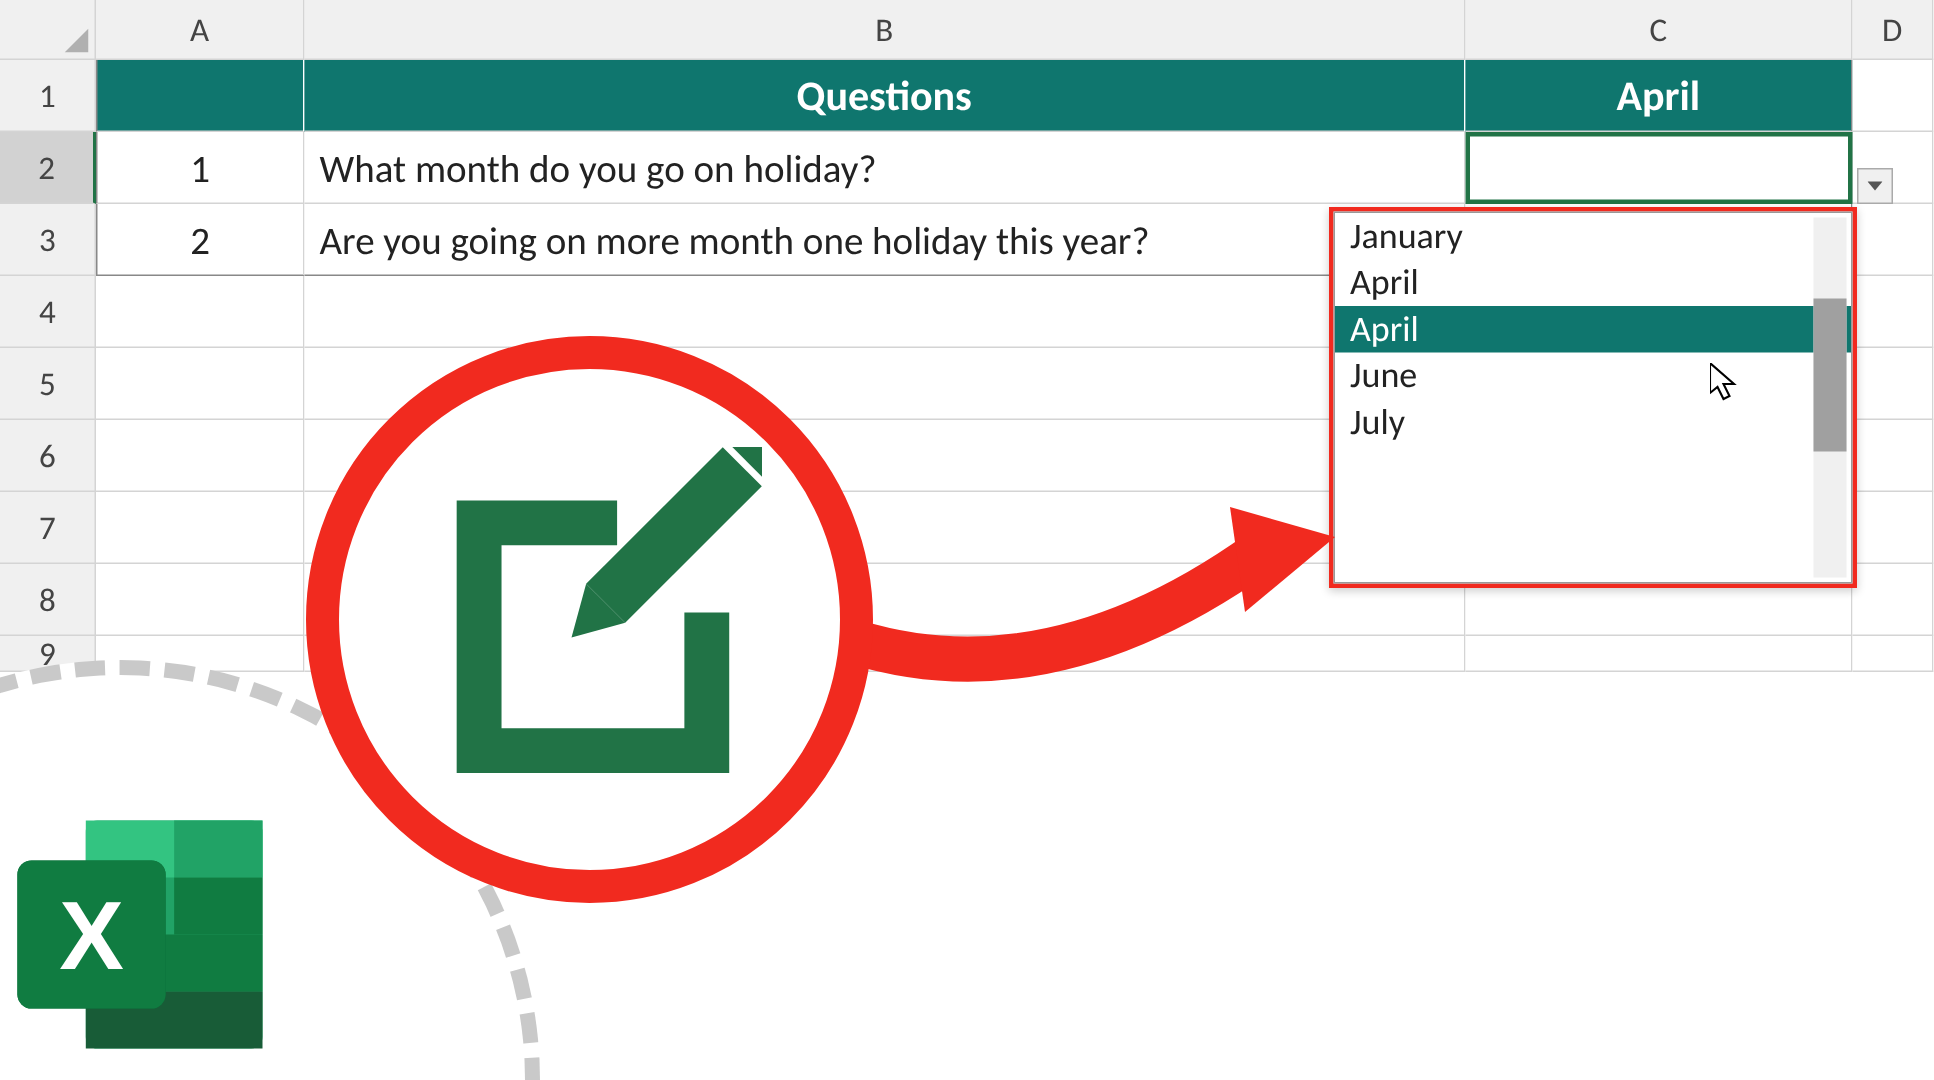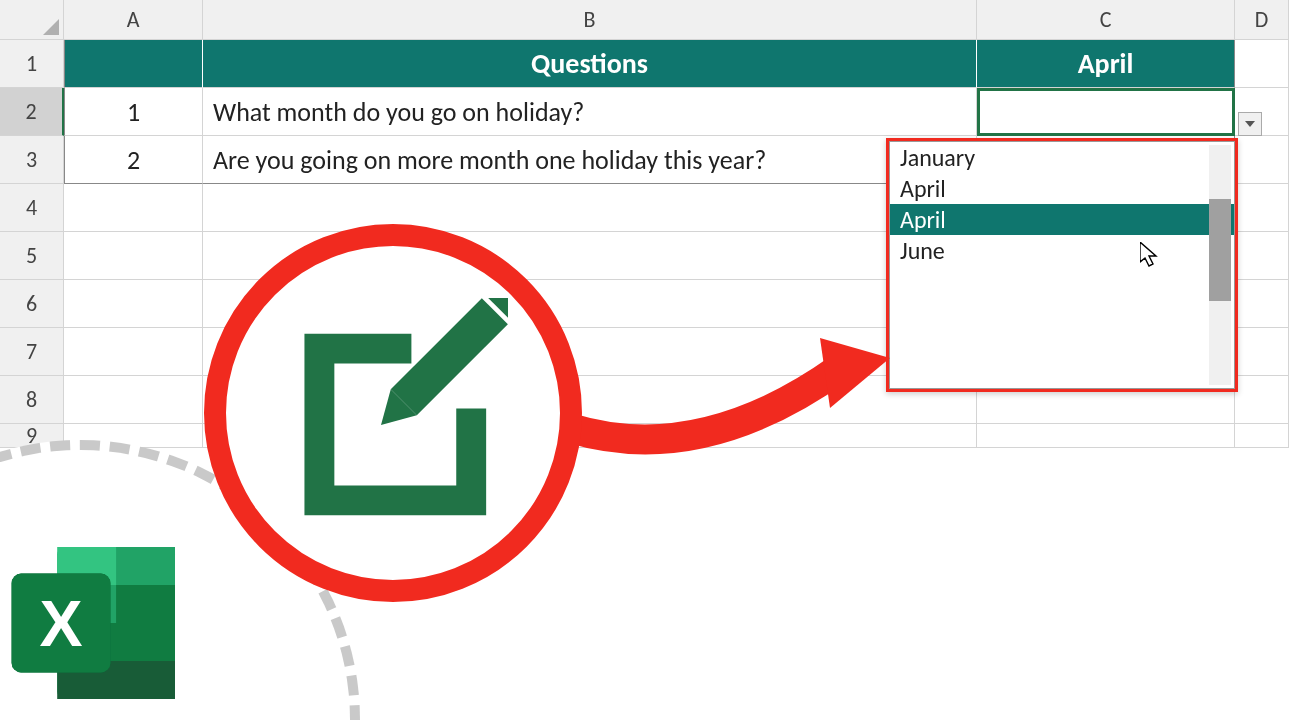--- a/index.html
+++ b/index.html
@@ -303,20 +303,21 @@
       <polygon points="0,2 10,2 5,8" fill="#555"></polygon>
     </svg>
 </div>
 
 <div class="dropdown-list">
   <div class="dropdown-inner">
     <div class="dropdown-item">January</div>
     <div class="dropdown-item">April</div>
     <div class="dropdown-item highlight">April</div>
     <div class="dropdown-item">June</div>
+    <div class="dropdown-item">July</div>
     <div class="dropdown-scrollbar">
       <div class="scroll-thumb"></div>
     </div>
   </div>
 </div>
 
 <svg class="cursor" width="20" height="26">
   <polygon points="0,0 0,20 5,16 9,24 13,22 9,14 16,14" fill="#fff" stroke="#000" stroke-width="1.4"></polygon>
 </svg>
 

